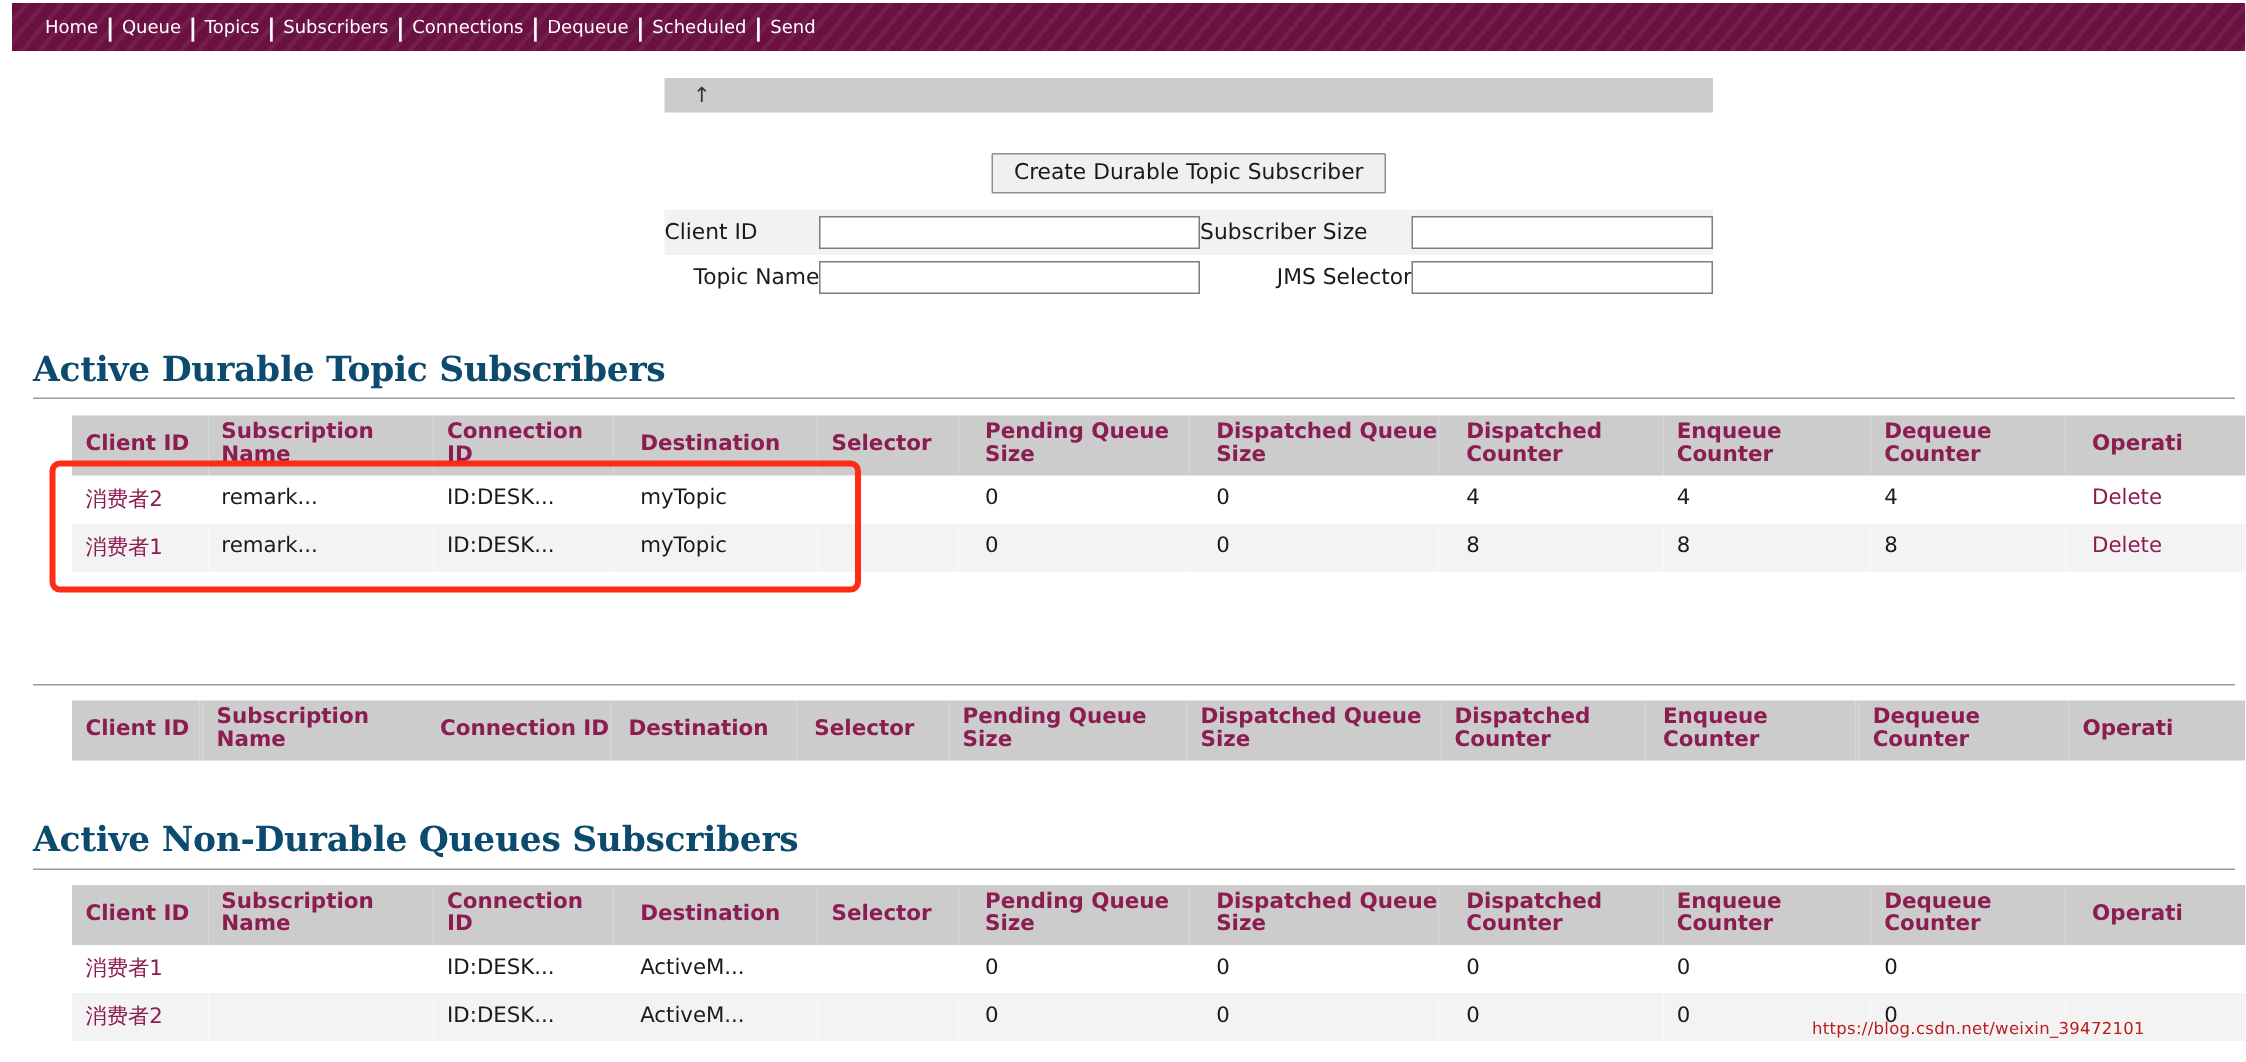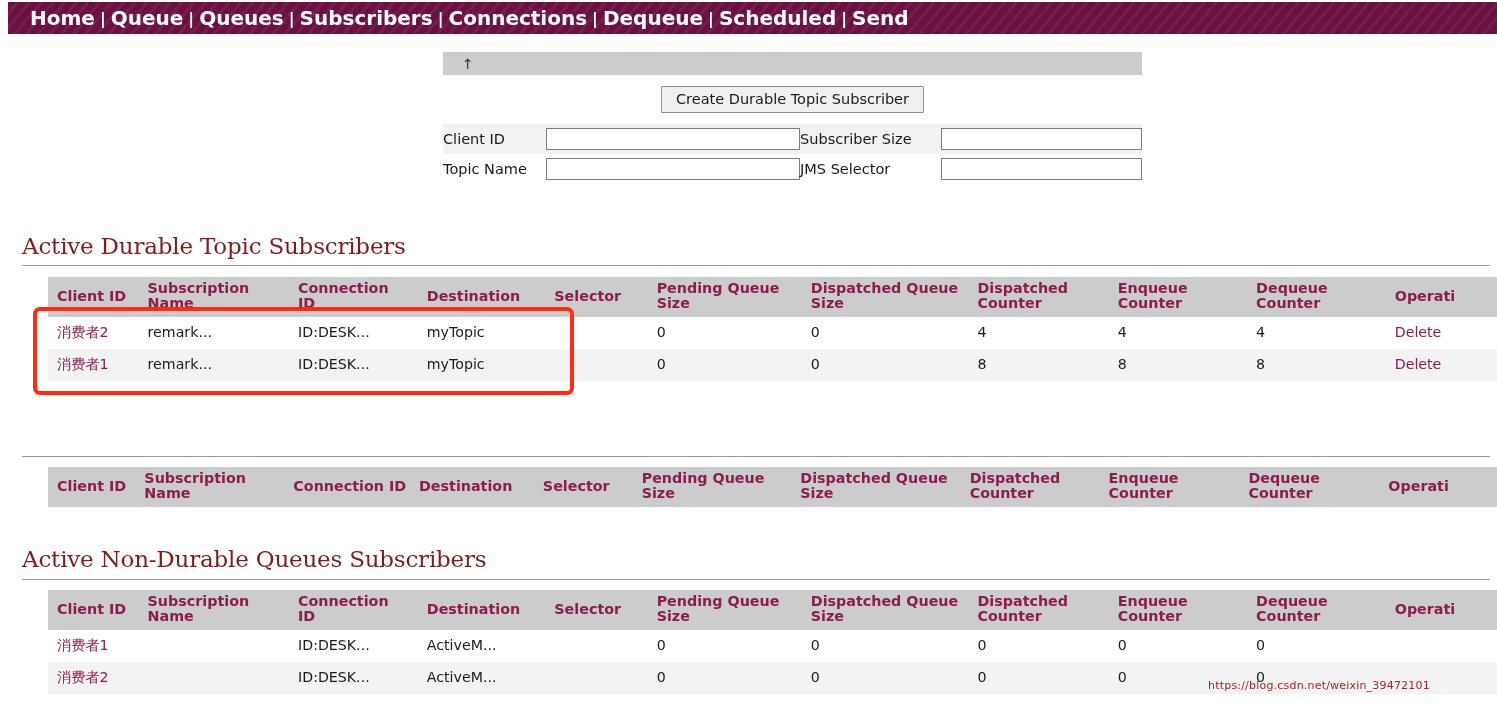--- a/index.html
+++ b/index.html
@@ -22,36 +22,36 @@
         rgba(255,255,255,0.055) 0px,
         rgba(255,255,255,0.055) 3px,
         rgba(0,0,0,0.0) 3px,
         rgba(0,0,0,0.0) 9px);
     display: flex; align-items: center;
     padding-left: 22px;
     white-space: nowrap;
   }
   #navbar a {
     color: #ffffff; text-decoration: none;
-    font-weight: bold; font-size: 20px;
+    font-weight: normal; font-size: 12px;
     font-family: "DejaVu Sans", "Liberation Sans", sans-serif;
   }
   #navbar .sep { color: #ffffff; font-weight: bold; font-size: 16px; padding: 0 5px; }
 
   
   #createPanel { position: absolute; left: 443px; top: 52px; width: 699px; }
   #createHeader {
     background: #cccccc; height: 23px;
     color: #8c1d51; font-weight: bold; font-size: 14.5px;
     display: flex; align-items: center; padding-left: 14px;
     font-family: "DejaVu Sans", "Liberation Sans", sans-serif;
   }
   #createHeader .arrow { color: #333; font-weight: normal; margin-left: 5px; font-size: 14px; }
 
-  #btnRow { display: flex; justify-content: center; margin-top: 11px; }
+  #btnRow { display: flex; justify-content: center; margin-top: 27px; }
   #createBtn {
     background: #f0f0f0; border: 1px solid #8f8f8f;
     padding: 4px 14px 5px 14px; font-size: 14.5px; color: #1a1a1a;
     font-family: "DejaVu Sans", "Liberation Sans", sans-serif;
     cursor: pointer; border-radius: 1px;
   }
 
   #formTable { margin-top: 11px; border-collapse: collapse; width: 699px; }
   #formTable td { padding: 0; vertical-align: middle; }
   .lblCell {
@@ -61,28 +61,28 @@
   .lblCell.clientid { width: 105px; }
   .lblCell.subname  { width: 144px; padding-left: 8px; }
   .inCell { background: #f2f2f2; padding: 0 6px 0 0; }
   .inCell.first { width: 276px; padding-left: 7px; }
   .inCell.second { width: 218px; padding-left: 2px; }
   .fInput {
     width: 100%; height: 22px; border: 1px solid #7d7d7d; background: #ffffff;
     font-size: 13px; padding: 1px 3px; outline: none;
     font-family: "DejaVu Sans", "Liberation Sans", sans-serif;
   }
-  #formTable tr.r2 .lblCell { background: transparent; }
+  #formTable tr.r2 .lblCell { background: transparent; text-align: right; }
   #formTable tr.r2 .inCell { background: transparent; }
 
   
   .sectionTitle {
     position: absolute; left: 22px;
     font-family: "DejaVu Serif", "Liberation Serif", serif;
-    font-weight: normal; font-size: 23px; color: #7f1d1d;
+    font-weight: bold; font-size: 23px; color: #0c4a6e;
     letter-spacing: -0.2px; white-space: nowrap;
   }
   .sectionRule {
     position: absolute; left: 22px; width: 1468px; height: 1px;
     background: #9a9a9a;
   }
 
   
   .dt {
     position: absolute; left: 48px;
@@ -148,21 +148,21 @@
 </head>
 <body>
 
 <div id="page">
 
   <div id="navbar">
     <a href="#">Home</a>
     <span class="sep">|</span>
     <a href="#">Queue</a>
     <span class="sep">|</span>
-    <a href="#">Queues</a>
+    <a href="#">Topics</a>
     <span class="sep">|</span>
     <a href="#">Subscribers</a>
     <span class="sep">|</span>
     <a href="#">Connections</a>
     <span class="sep">|</span>
     <a href="#">Dequeue</a>
     <span class="sep">|</span>
     <a href="#">Scheduled</a>
     <span class="sep">|</span>
     <a href="#">Send</a>

